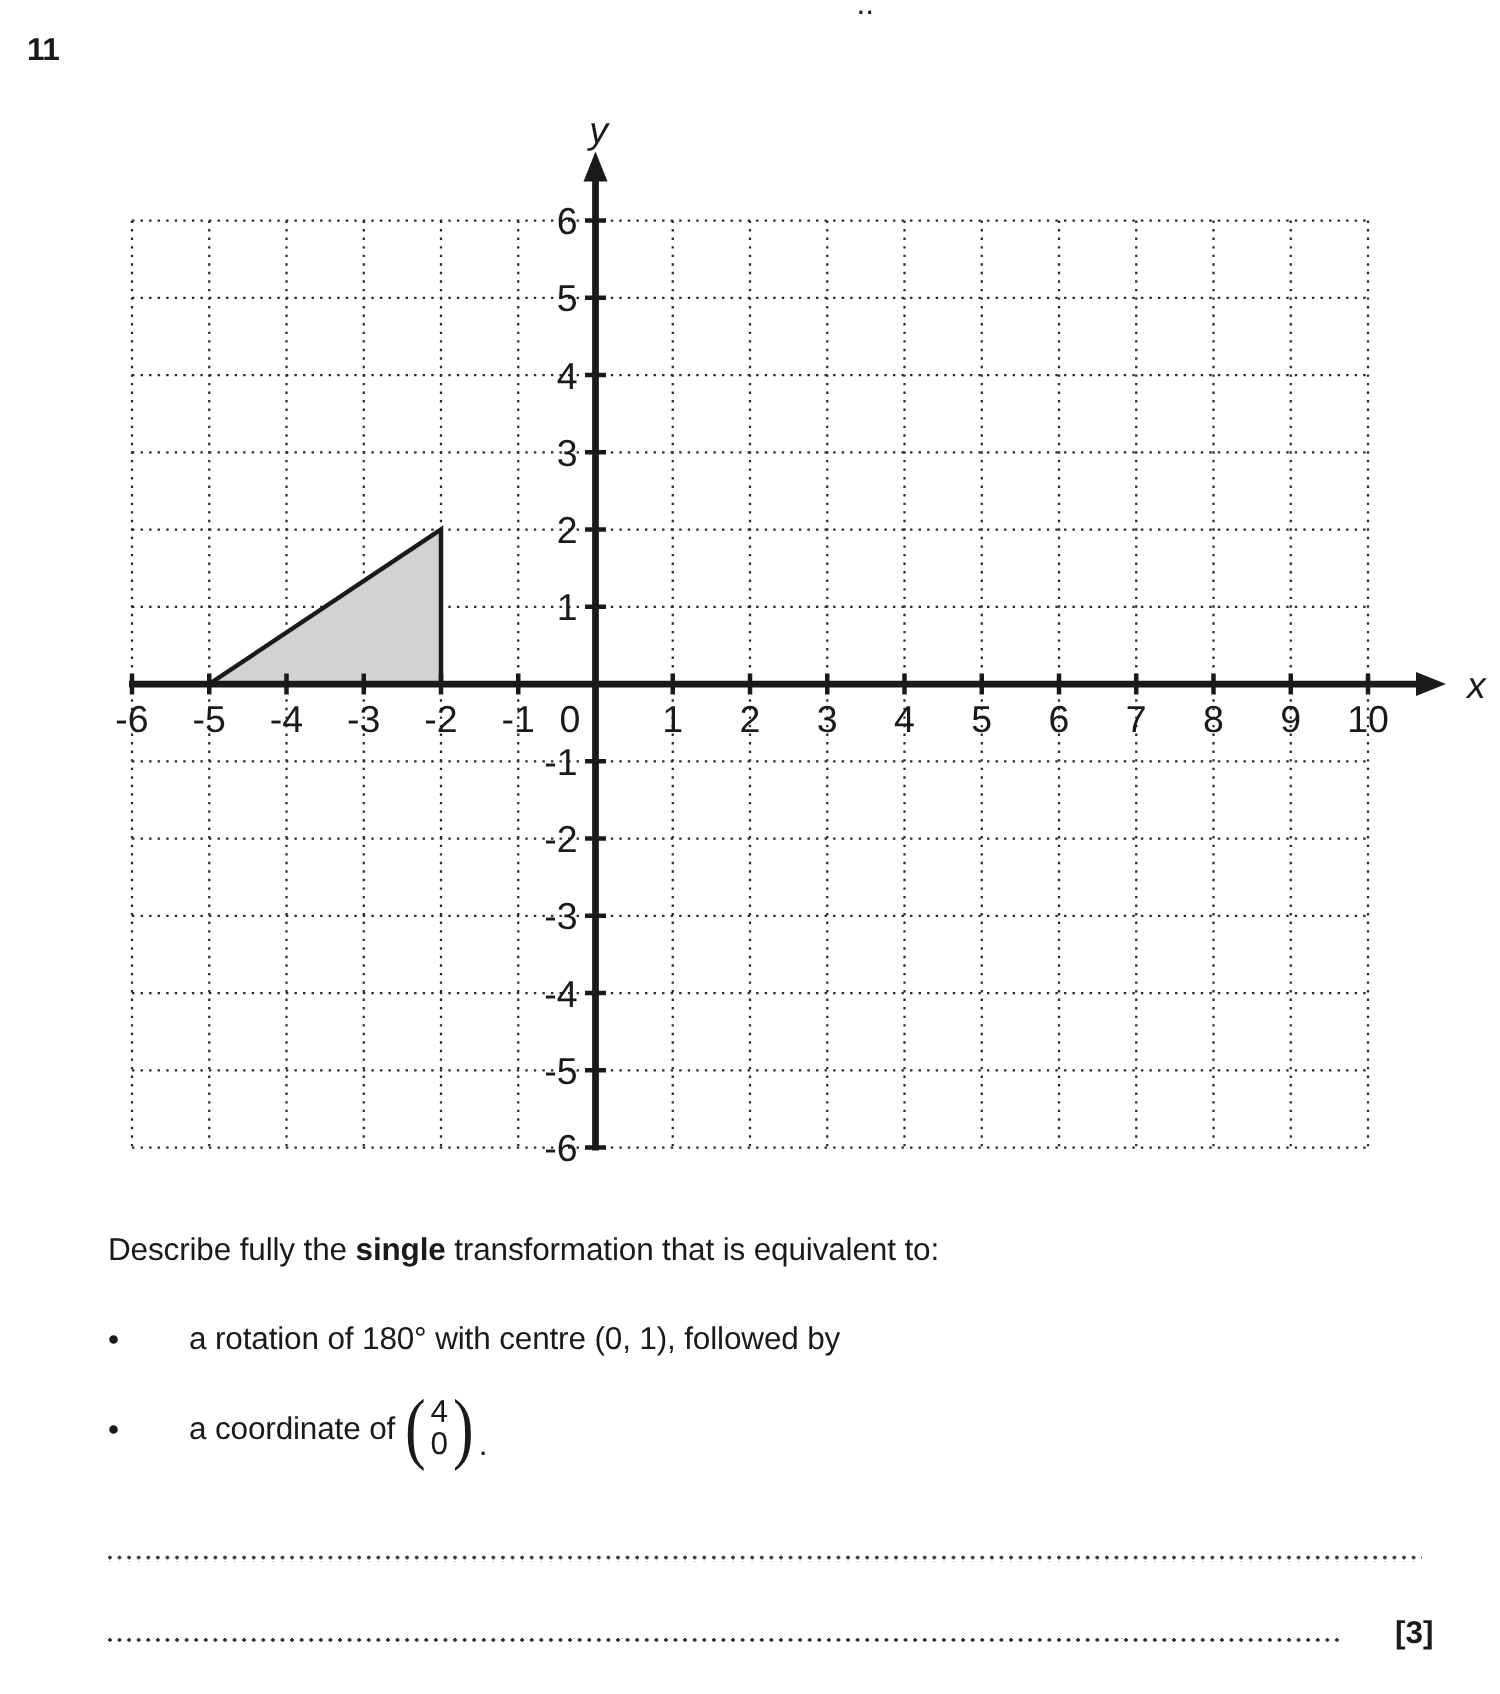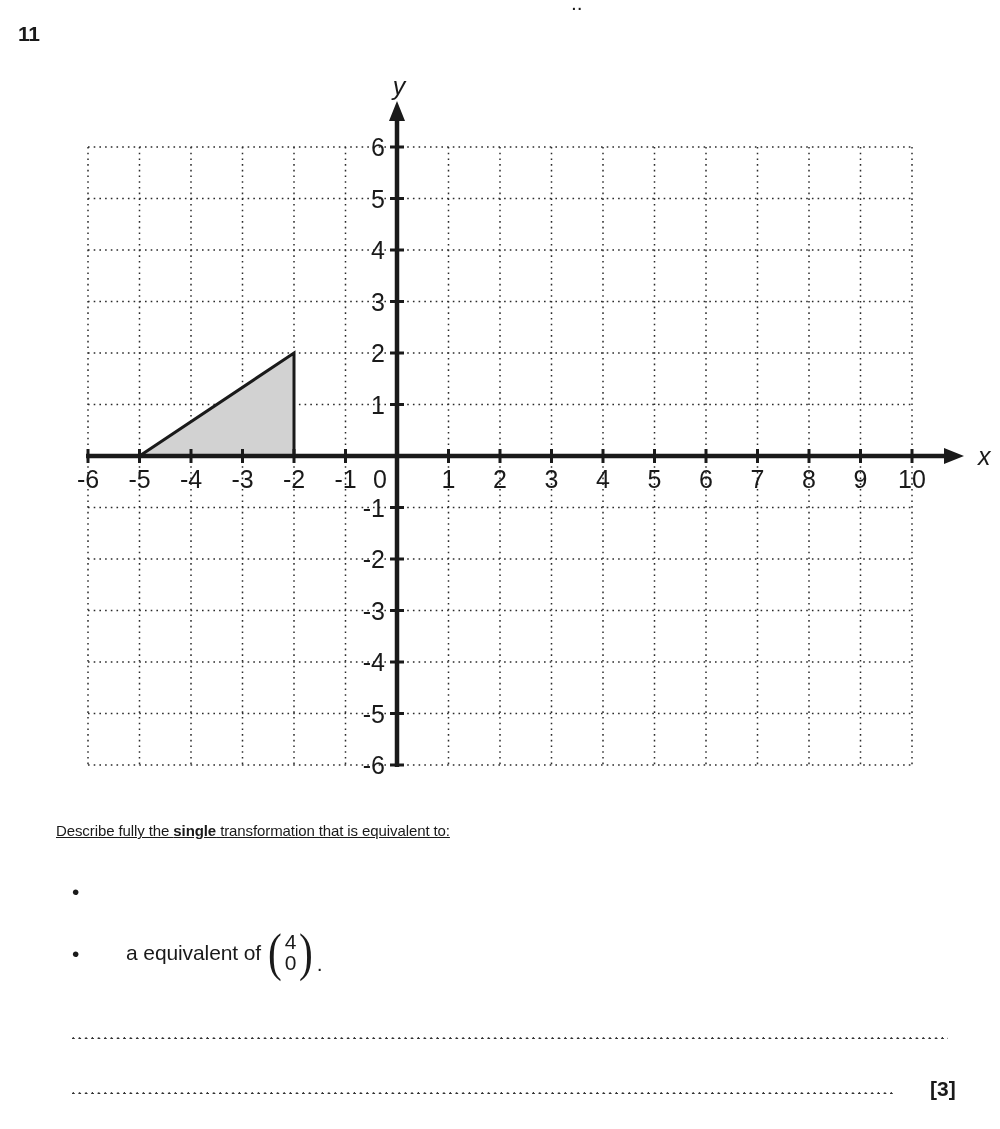--- a/index.html
+++ b/index.html
@@ -50,26 +50,25 @@
     width: 1000px;
     height: 720px;
   }
   .graph-svg {
     display: block;
   }
 
   
   .prompt {
     position: absolute;
-    left: 56px;
+    left: 72px;
     top: 822px;
-    font-size: 15px;
+    font-size: 21px;
     letter-spacing: -0.1px;
     white-space: nowrap;
-    text-decoration: underline;
   }
   .prompt b { font-weight: bold; }
 
   
   .bullet-row {
     position: absolute;
     left: 72px;
     font-size: 21px;
     letter-spacing: -0.1px;
     white-space: nowrap;
@@ -266,25 +265,26 @@
       </g>
   </svg>
 </div>
 
 <div class="prompt">
   <span>Describe fully the </span><b>single</b><span> transformation that is equivalent to:</span>
 </div>
 
 <div class="bullet-row" id="bullet-1">
   <span class="bullet-dot">•</span>
+  <span class="bullet-text">a rotation of 180° with centre (0, 1), followed by</span>
 </div>
 
 <div class="bullet-row" id="bullet-2">
   <span class="bullet-dot">•</span>
-  <span class="bullet-text">a equivalent of </span>
+  <span class="bullet-text">a coordinate of </span>
   <span class="vec">
     <span class="vec-paren">(</span>
     <span class="vec-nums">
       <span>4</span>
       <span>0</span>
     </span>
     <span class="vec-paren">)</span>
   </span>
   <span class="vec-trail">.</span>
 </div>

